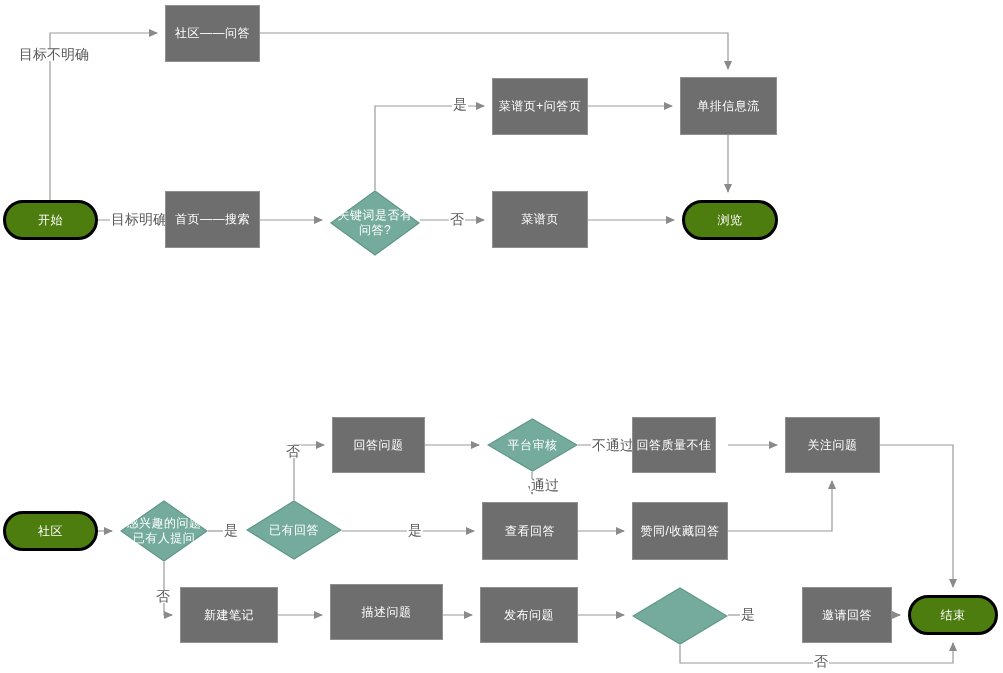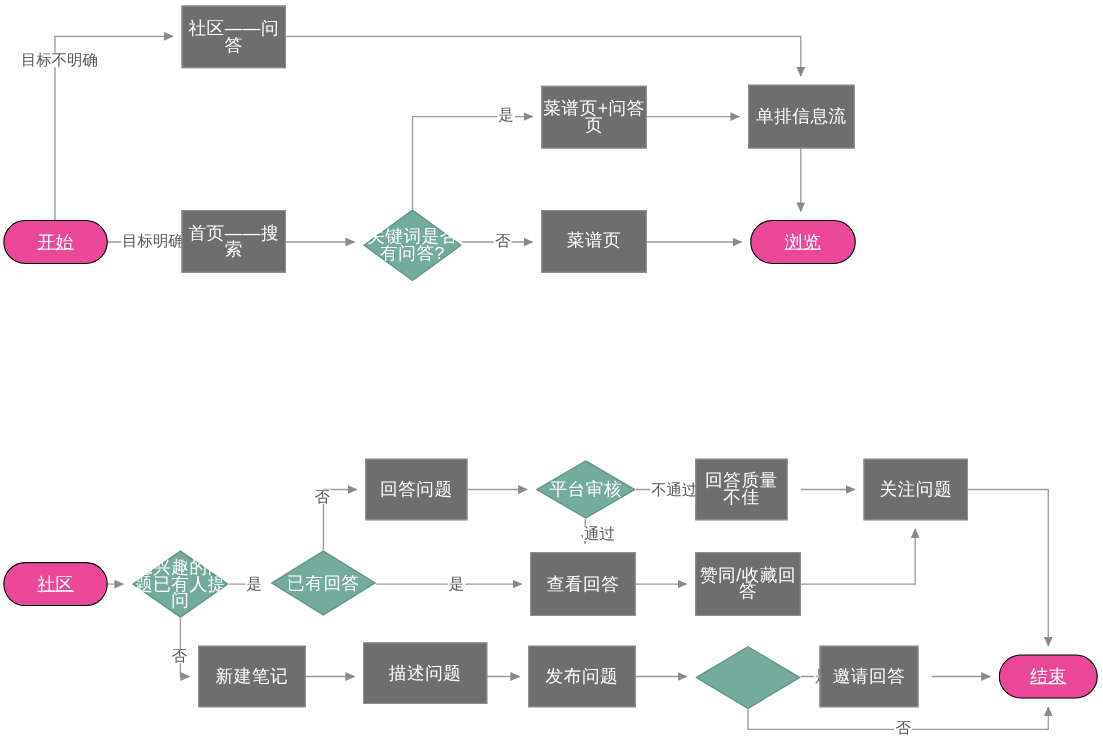--- a/index.html
+++ b/index.html
@@ -25,34 +25,33 @@
     height: 673px;
   }
   .node {
     position: absolute;
     box-sizing: border-box;
     display: flex;
     align-items: center;
     justify-content: center;
     text-align: center;
     color: #ffffff;
-    font-size: 16px;
+    font-size: 12px;
     line-height: 15px;
     letter-spacing: 0.5px;
     z-index: 3;
   }
   .node.process {
     background: #6e6e6e;
     border: 1px solid #8f8f8f;
   }
   .node.terminator {
-    background: #ec4899;
-    border: 1px solid #000000;
+    background: #4d7c0f;
+    border: 3px solid #000000;
     border-radius: 20px;
-    text-decoration: underline;
   }
   .node.decision {
     background: transparent;
     border: none;
   }
   .node.decision .dia-shape {
     position: absolute;
     left: 0;
     top: 0;
     width: 100%;
@@ -236,21 +235,21 @@
   <div class="node process" style="left:480px;top:587px;width:98px;height:56px;">
     <span>发布问题</span>
   </div>
 
   <div class="node decision" style="left:632px;top:587px;width:96px;height:58px;">
     <svg class="dia-shape" viewBox="0 0 96 58" preserveAspectRatio="none">
       <polygon points="48,1 95,29 48,57 1,29" fill="#74ab9c" stroke="#5f968a" stroke-width="1.2"></polygon>
     </svg>
   </div>
 
-  <div class="node process" style="left:745px;top:587px;width:90px;height:56px;">
+  <div class="node process" style="left:802px;top:587px;width:90px;height:56px;">
     <span>邀请回答</span>
   </div>
 
   <div class="node terminator" style="left:908px;top:595px;width:90px;height:40px;">
     <span>结束</span>
   </div>
 
   <div class="edge-label" style="left:18px;top:48px;">目标不明确</div>
   <div class="edge-label" style="left:110px;top:213px;">目标明确</div>
   <div class="edge-label" style="left:452px;top:98px;">是</div>

